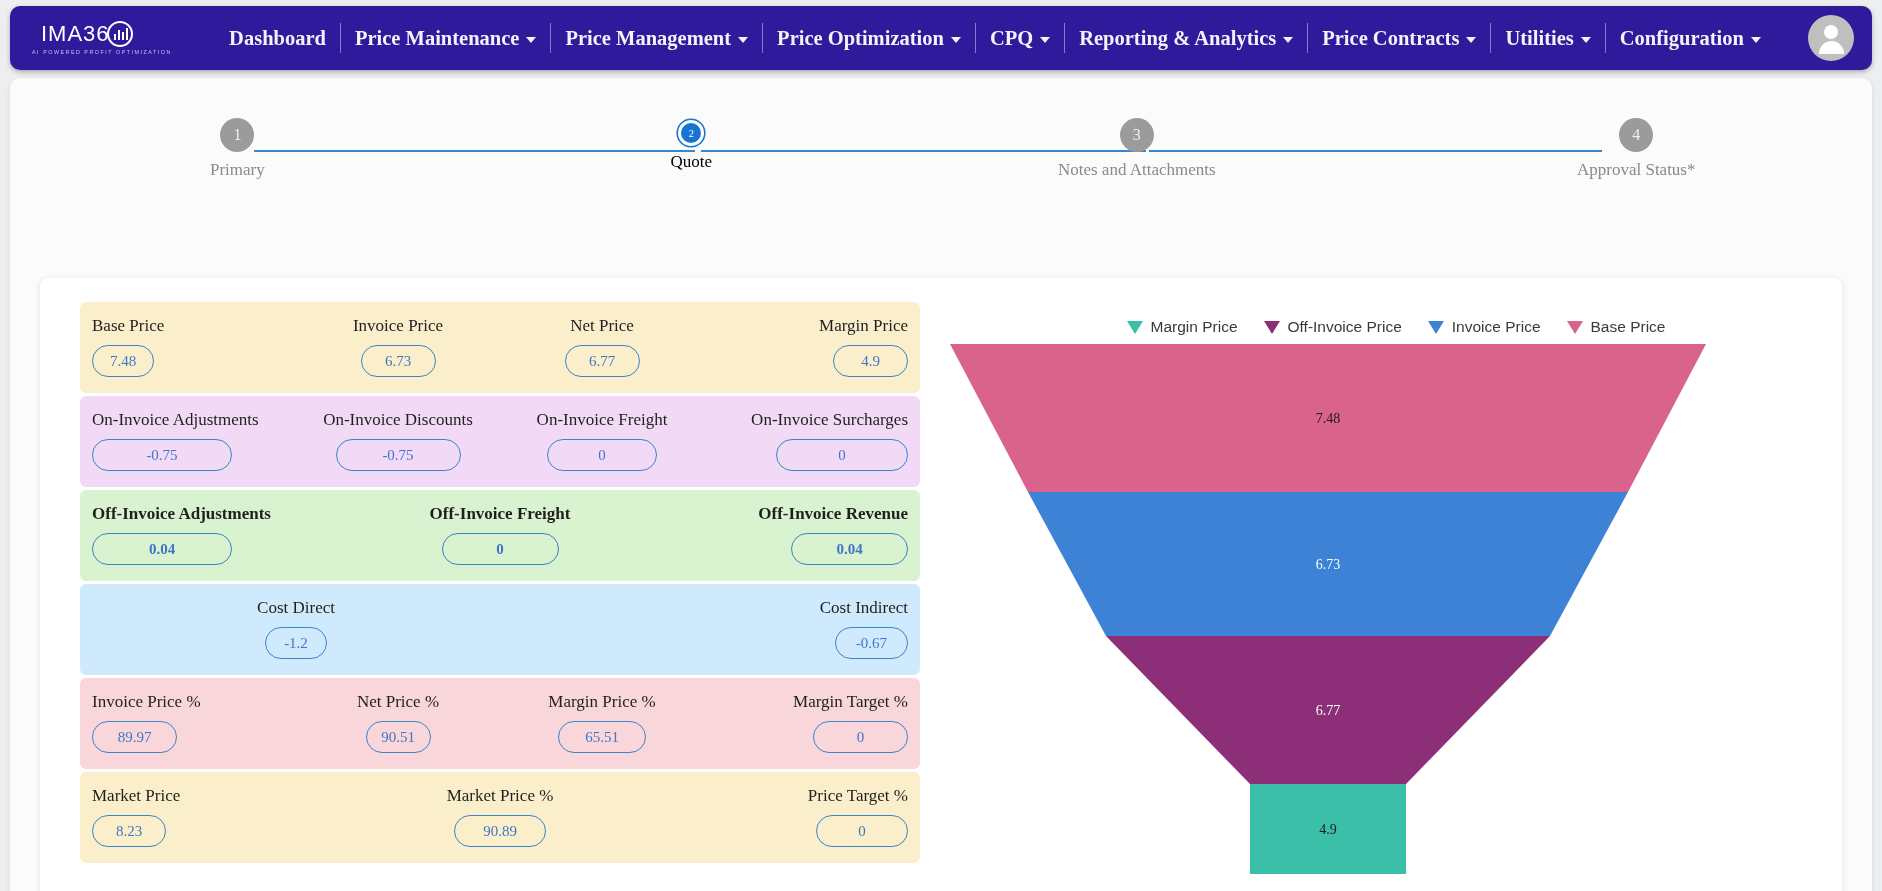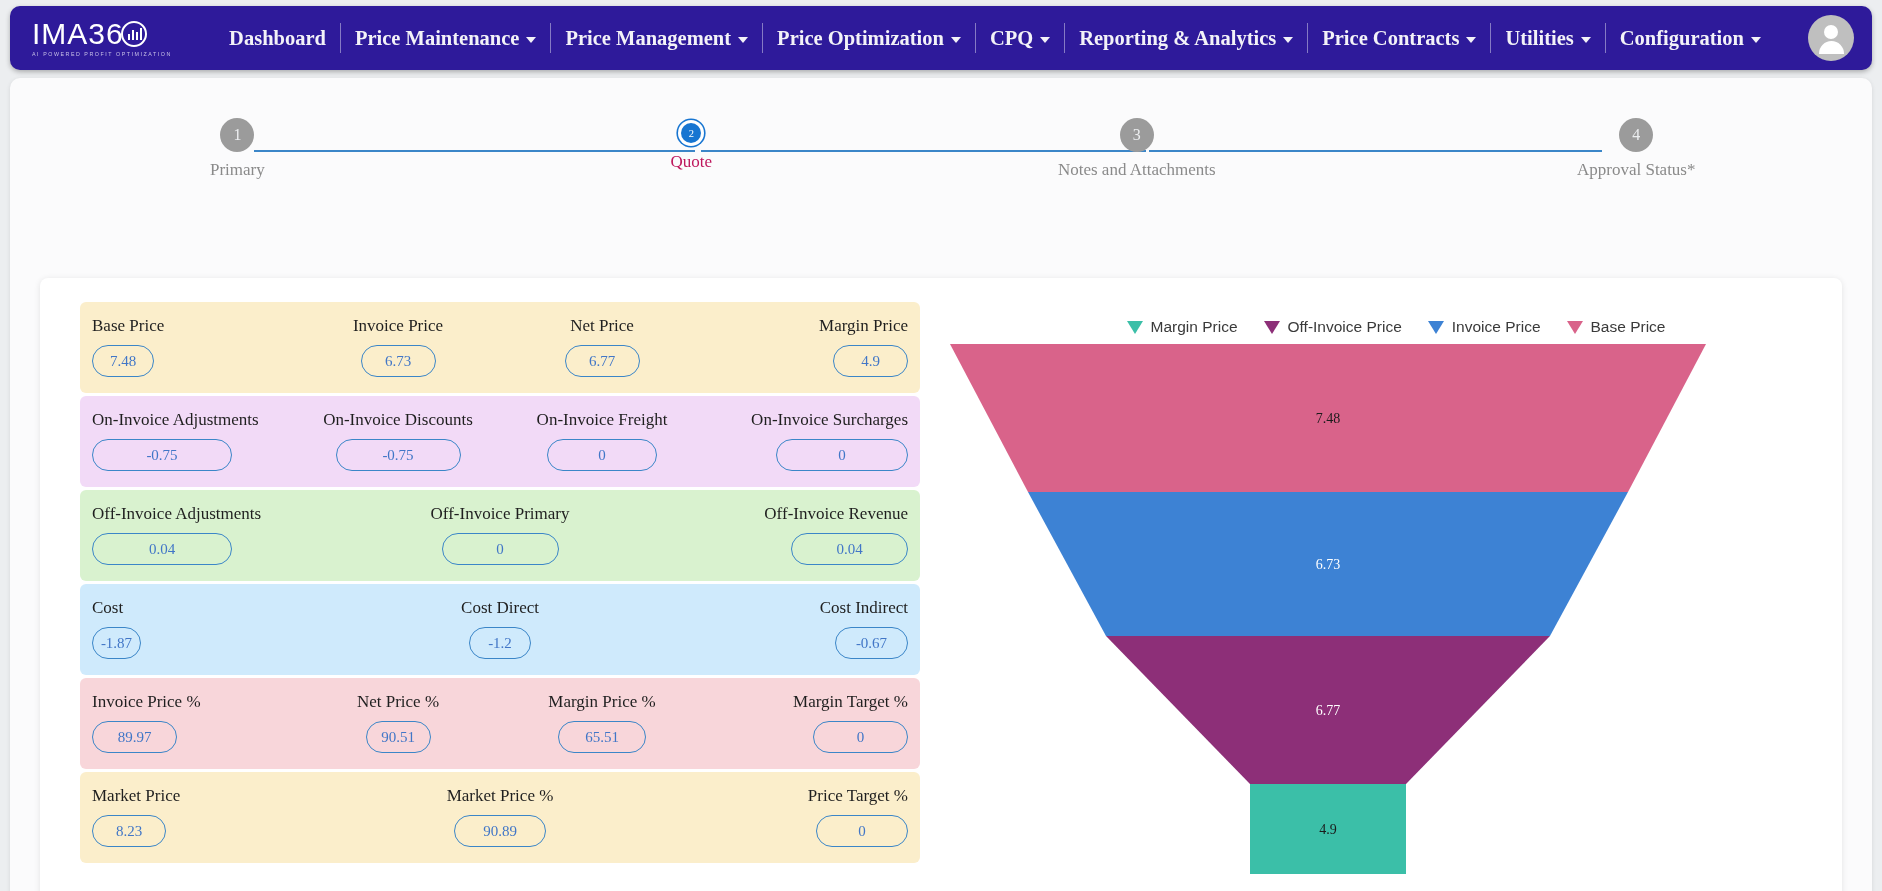--- a/index.html
+++ b/index.html
@@ -27,24 +27,25 @@
     flex-direction: column;
     justify-content: center;
     margin-left: 22px;
     width: 150px;
     flex: none;
   }
   .brand-row { display: flex; align-items: center; }
   .brand-word {
     color: #ffffff;
     font-family: "Liberation Sans", sans-serif;
-    font-size: 30px;
+    font-size: 22px;
     letter-spacing: 1px;
     font-weight: 300;
     line-height: 1;
+    margin-left: 9px;
   }
   .brand-mark {
     width: 26px; height: 26px;
     border: 2px solid #ffffff;
     border-radius: 50%;
     margin-left: -3px;
     position: relative;
     display: inline-block;
     overflow: hidden;
   }
@@ -166,21 +167,21 @@
     margin-top: 5px;
     margin-bottom: 9px;
   }
   .step-label {
     font-family: "Liberation Serif", serif;
     font-size: 17px;
     color: #8a8a8a;
     margin-top: 8px;
     white-space: nowrap;
   }
-  .step.active .step-label { color: #be185d; margin-top: 0; }
+  .step.active .step-label { color: #000000; margin-top: 0; }
   .connector {
     position: absolute;
     height: 2px;
     background: #3b86c8;
     top: 32px;
     z-index: 1;
   }
 
   
   .content-card {
@@ -390,39 +391,35 @@
             </div>
             <div class="fld c" style="flex: 1 1 0%;">
               <div class="fld-label">On-Invoice Freight</div>
               <div class="pill" style="width: 110px;">0</div>
             </div>
             <div class="fld r" style="flex: 1 1 0%;">
               <div class="fld-label">On-Invoice Surcharges</div>
               <div class="pill" style="width: 132px;">0</div>
             </div>
           </div>
-          <div class="row-band" style="background: rgb(217, 242, 207);">
+          <div class="row-band" style="background: rgb(217, 242, 207); font-weight: bold;">
             <div class="fld" style="flex: 1 1 0%;">
               <div class="fld-label">Off-Invoice Adjustments</div>
               <div class="pill" style="width: 140px;">0.04</div>
             </div>
             <div class="fld c" style="flex: 1 1 0%;">
-              <div class="fld-label">Off-Invoice Primary</div>
+              <div class="fld-label">Off-Invoice Freight</div>
               <div class="pill" style="width: 117px;">0</div>
             </div>
             <div class="fld r" style="flex: 1 1 0%;">
               <div class="fld-label">Off-Invoice Revenue</div>
               <div class="pill" style="width: 117px;">0.04</div>
             </div>
           </div>
           <div class="row-band" style="background: rgb(207, 234, 252);">
-            <div class="fld" style="flex: 1 1 0%;">
-              <div class="fld-label">Cost</div>
-              <div class="pill" style="width: 49px;">-1.87</div>
-            </div>
             <div class="fld c" style="flex: 1 1 0%;">
               <div class="fld-label">Cost Direct</div>
               <div class="pill" style="width: 62px;">-1.2</div>
             </div>
             <div class="fld r" style="flex: 1 1 0%;">
               <div class="fld-label">Cost Indirect</div>
               <div class="pill" style="width: 73px;">-0.67</div>
             </div>
           </div>
           <div class="row-band" style="background: rgb(248, 214, 218);">

